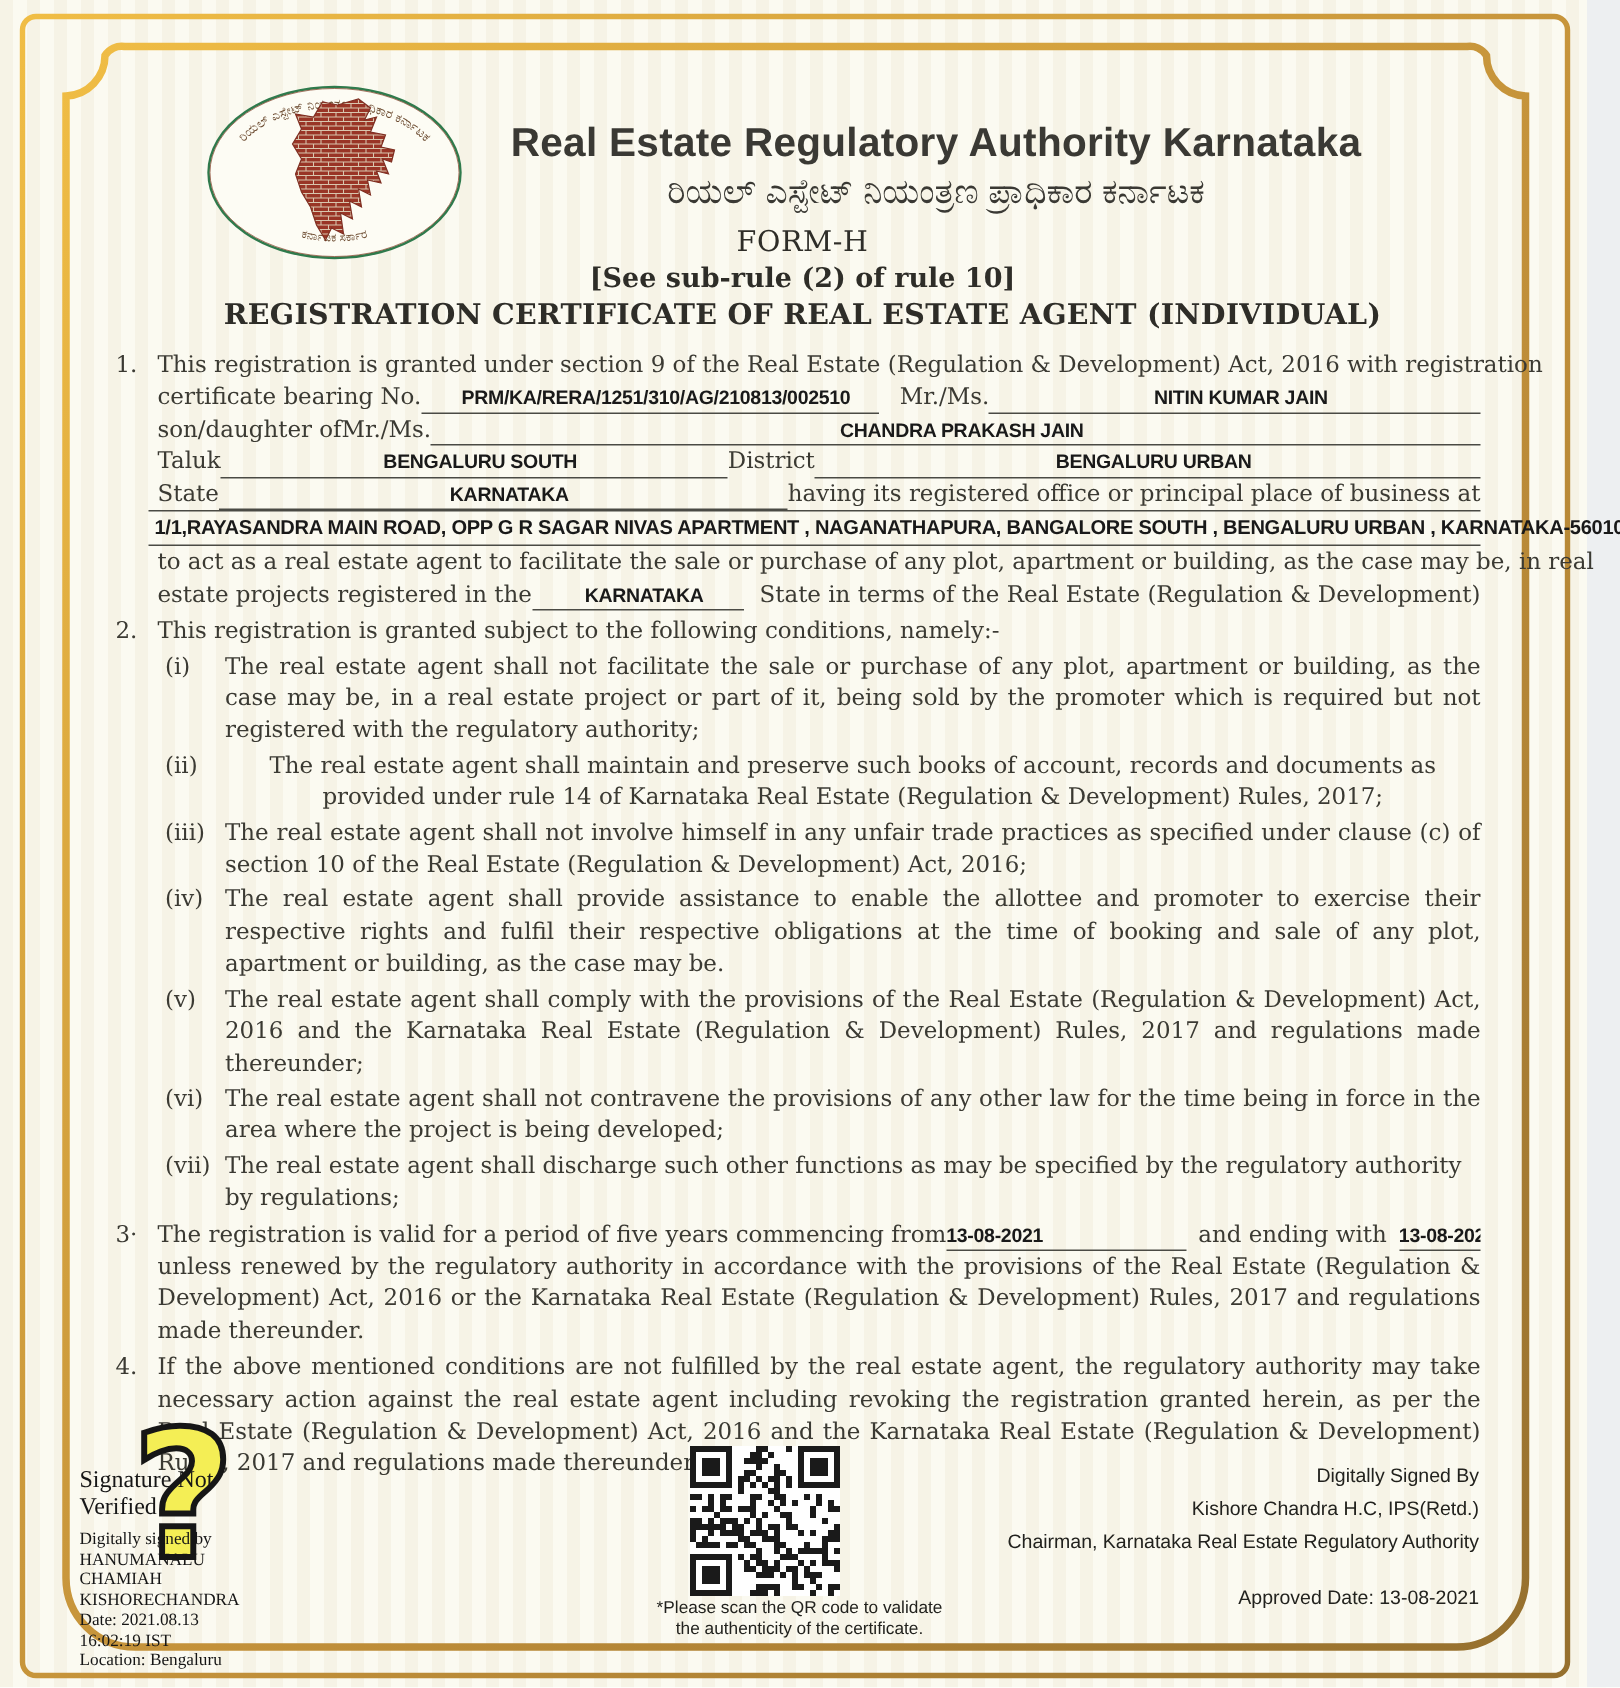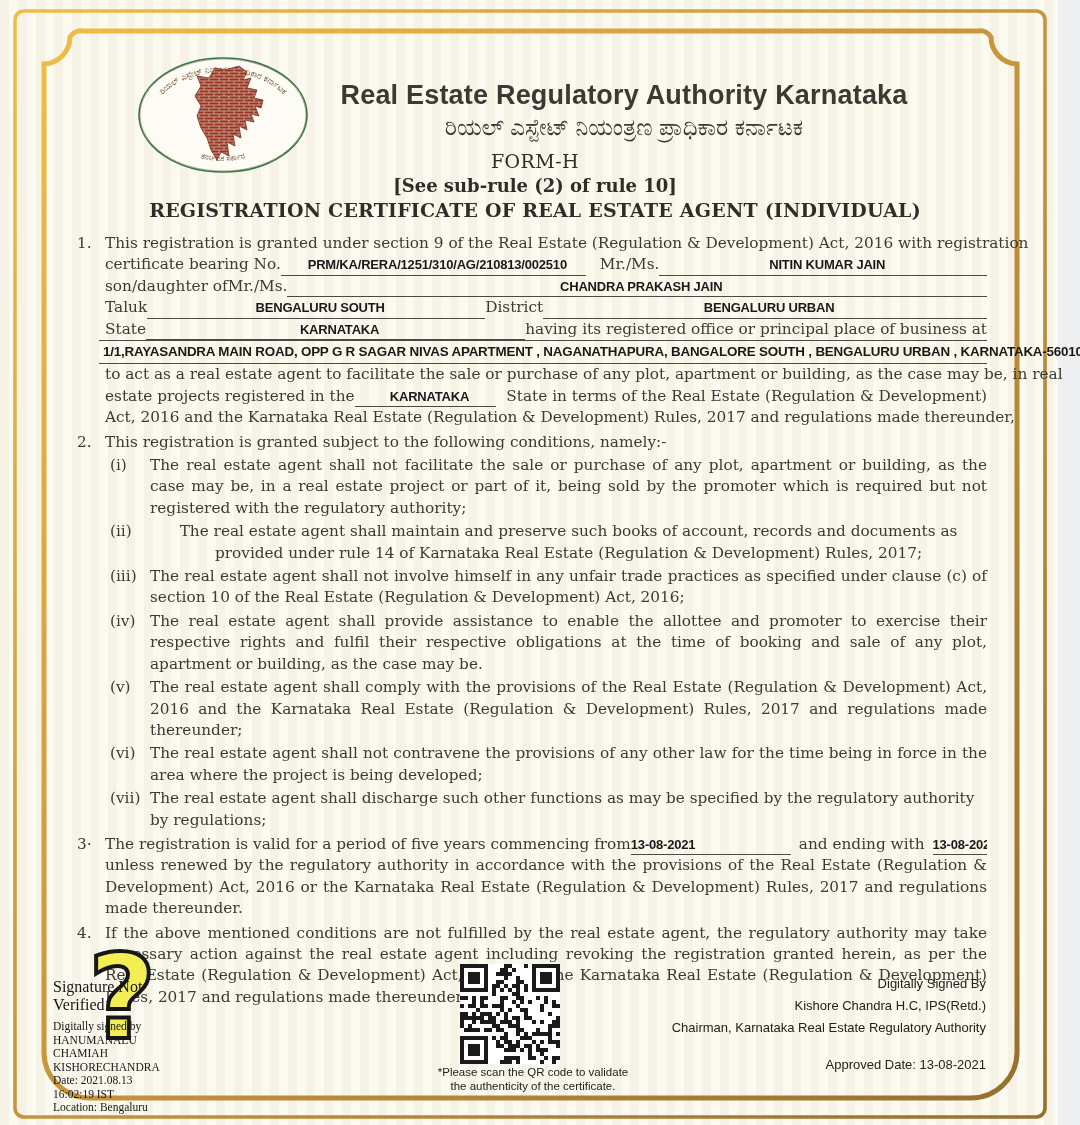--- a/index.html
+++ b/index.html
@@ -136,21 +136,20 @@
           <span class="fill" style="width:385px">KARNATAKA</span>
           <span class="lab">having its registered office or principal place of business at</span>
         </div>
         <div class="addr">1/1,RAYASANDRA MAIN ROAD, OPP G R SAGAR NIVAS APARTMENT , NAGANATHAPURA, BANGALORE SOUTH , BENGALURU URBAN , KARNATAKA-560100</div>
         <div class="bl just">to act as a real estate agent to facilitate the sale or purchase of any plot, apartment or building, as the case may be, in real</div>
         <div class="bl">
           <span class="lab">estate projects registered in the</span>
           <span class="fill" style="width:213px">KARNATAKA</span>
           <span class="lab" style="padding-left:10px">State in terms of the Real Estate (Regulation &amp; Development)</span>
         </div>
-        <div class="bl">Act, 2016 and the Karnataka Real Estate (Regulation &amp; Development) Rules, 2017 and regulations made thereunder,</div>
       </div>
     </div>
 
     <div class="item" id="item2">
       <div class="num">2.</div>
       <div class="content">This registration is granted subject to the following conditions, namely:-</div>
     </div>
 
     <div class="cond">
       <div class="cnum">(i)</div>

